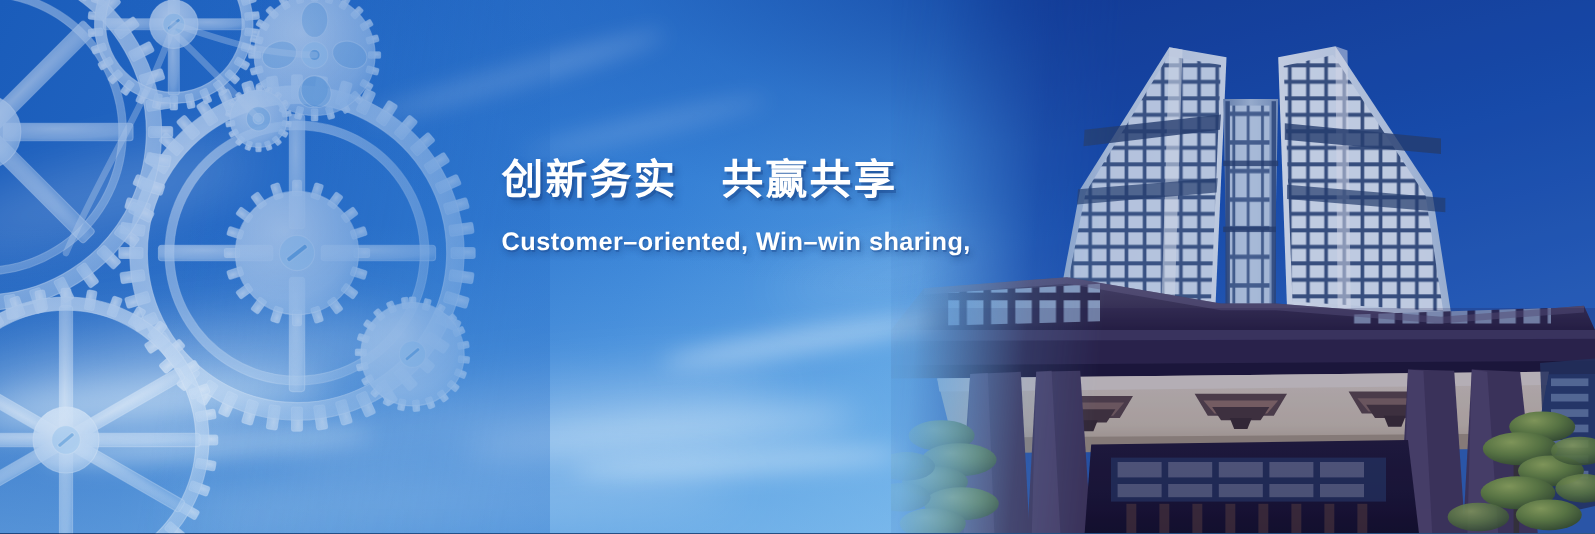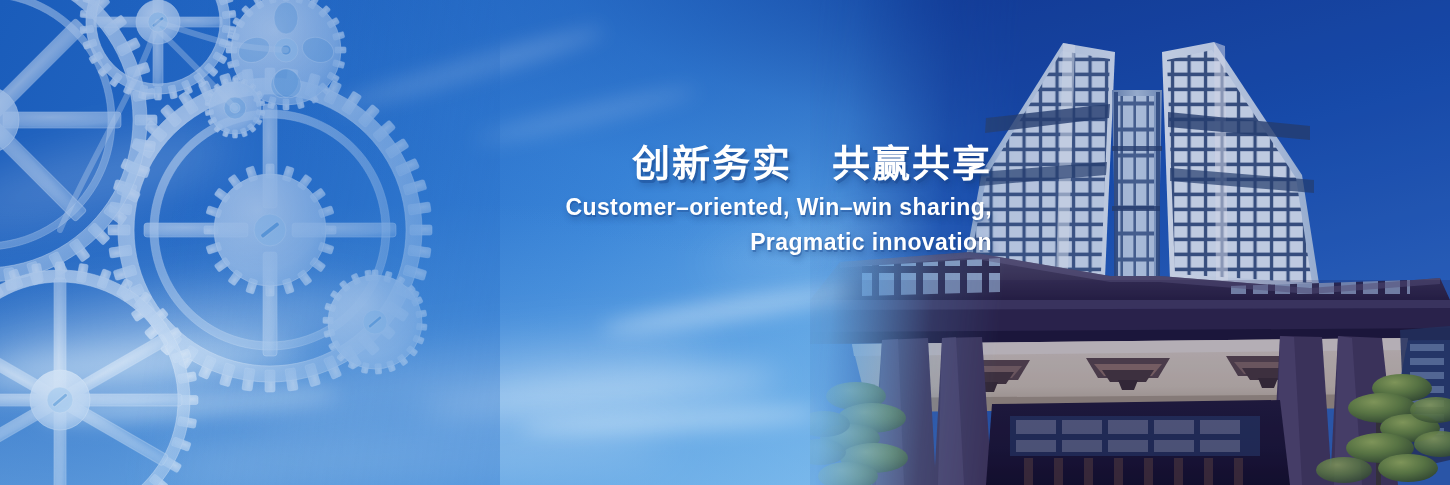--- a/index.html
+++ b/index.html
@@ -93,37 +93,37 @@
         rgba(0,0,0,.10) 7%,
         rgba(0,0,0,.45) 14%,
         rgba(0,0,0,.85) 22%,
         rgba(0,0,0,1) 32%);
   }
   .photo svg{ width:100%; height:100%; display:block; }
 
   
   .copy{
     position:absolute;
-    left:432px; top:138px;
+    left:456px; top:138px;
     z-index:40;
     width:560px;
-    text-align:right;
   }
   .headline{
     font-size:38px;
     line-height:52px;
     font-weight:bold;
     color:#ffffff;
     letter-spacing:2px;
     white-space:pre;
     text-shadow:
       2px 3px 0 rgba(25,70,140,.42),
       3px 5px 7px rgba(15,50,110,.40);
   }
   .sub{
+    margin-top:12px;
     font-size:23px;
     line-height:35px;
     font-weight:bold;
     color:#ffffff;
     letter-spacing:.4px;
     text-shadow:
       1px 2px 0 rgba(25,70,140,.35),
       2px 4px 6px rgba(15,50,110,.42);
   }
 </style>
@@ -1196,16 +1196,15 @@
       </g>
 
       <rect width="640" height="485" fill="#2a2a6e" opacity=".16"></rect>
       <rect x="0" y="280" width="640" height="205" fill="#1a1040" opacity=".18"></rect>
     </svg>
   </div>
 
   <div class="copy">
     <div class="headline">创新务实　共赢共享</div>
     <div class="sub">Customer–oriented, Win–win sharing,</div>
-    <div class="sub">Pragmatic innovation</div>
   </div>
 
 </div>
 
 </body></html>

